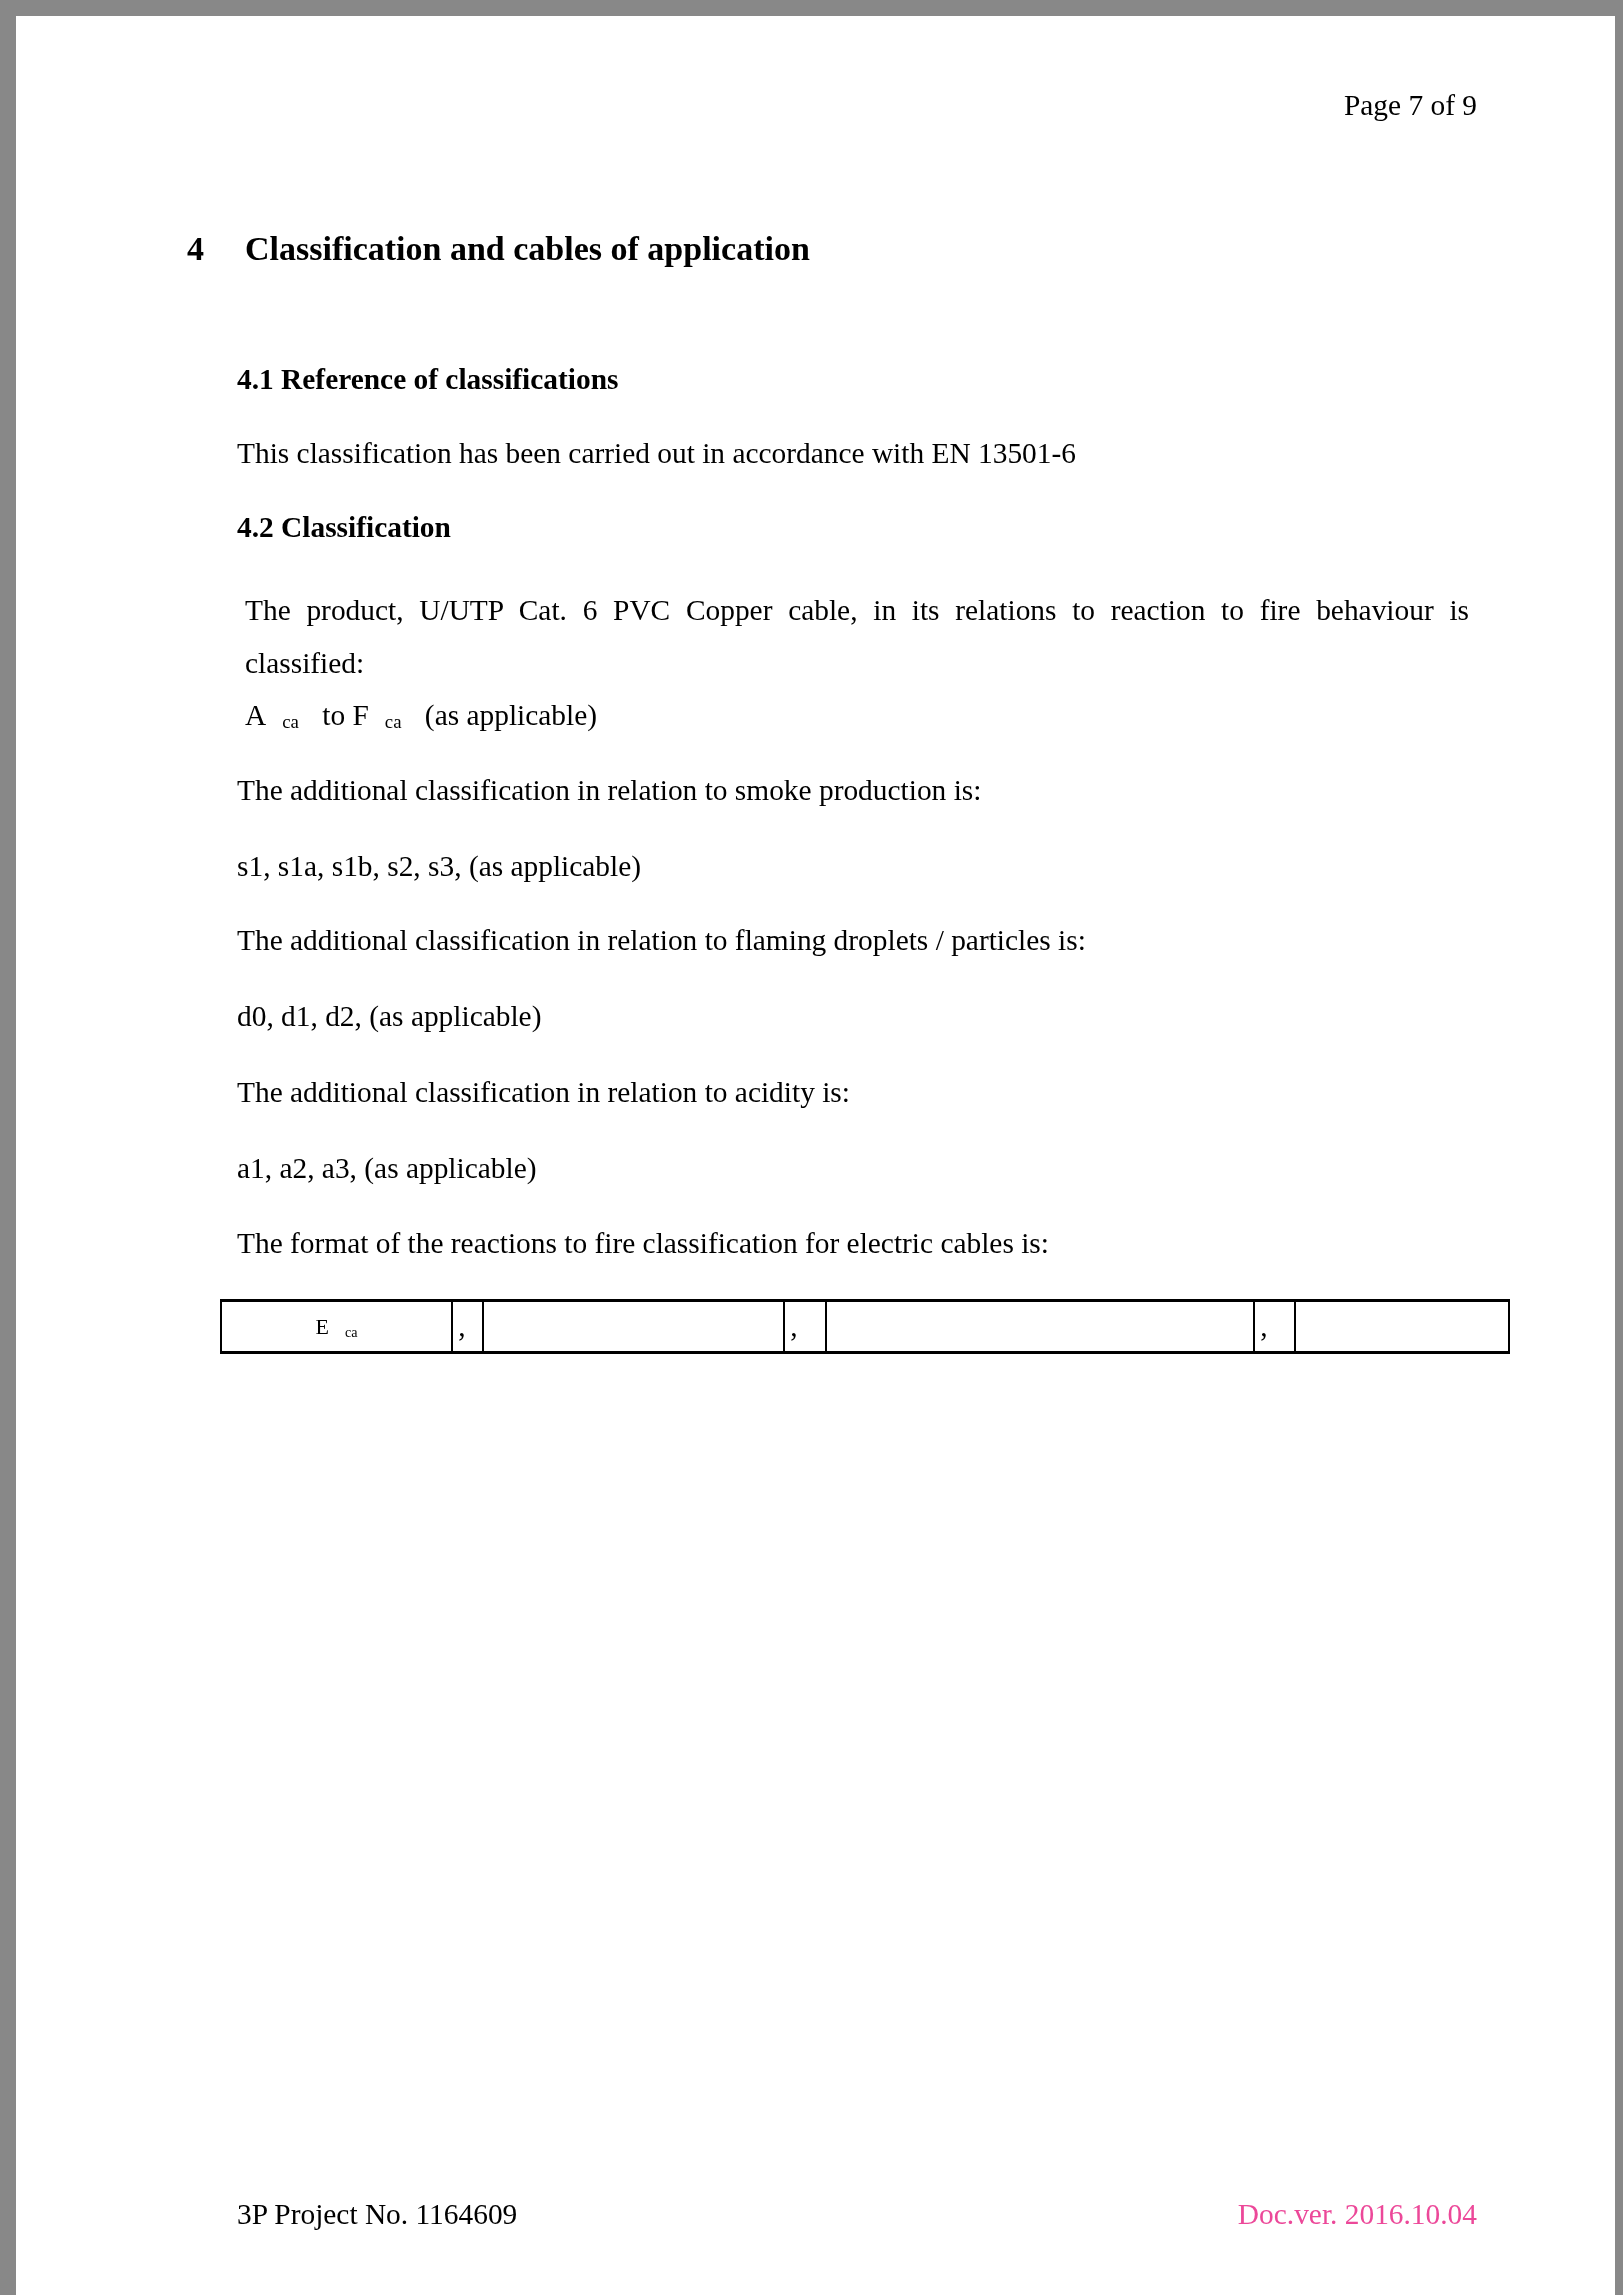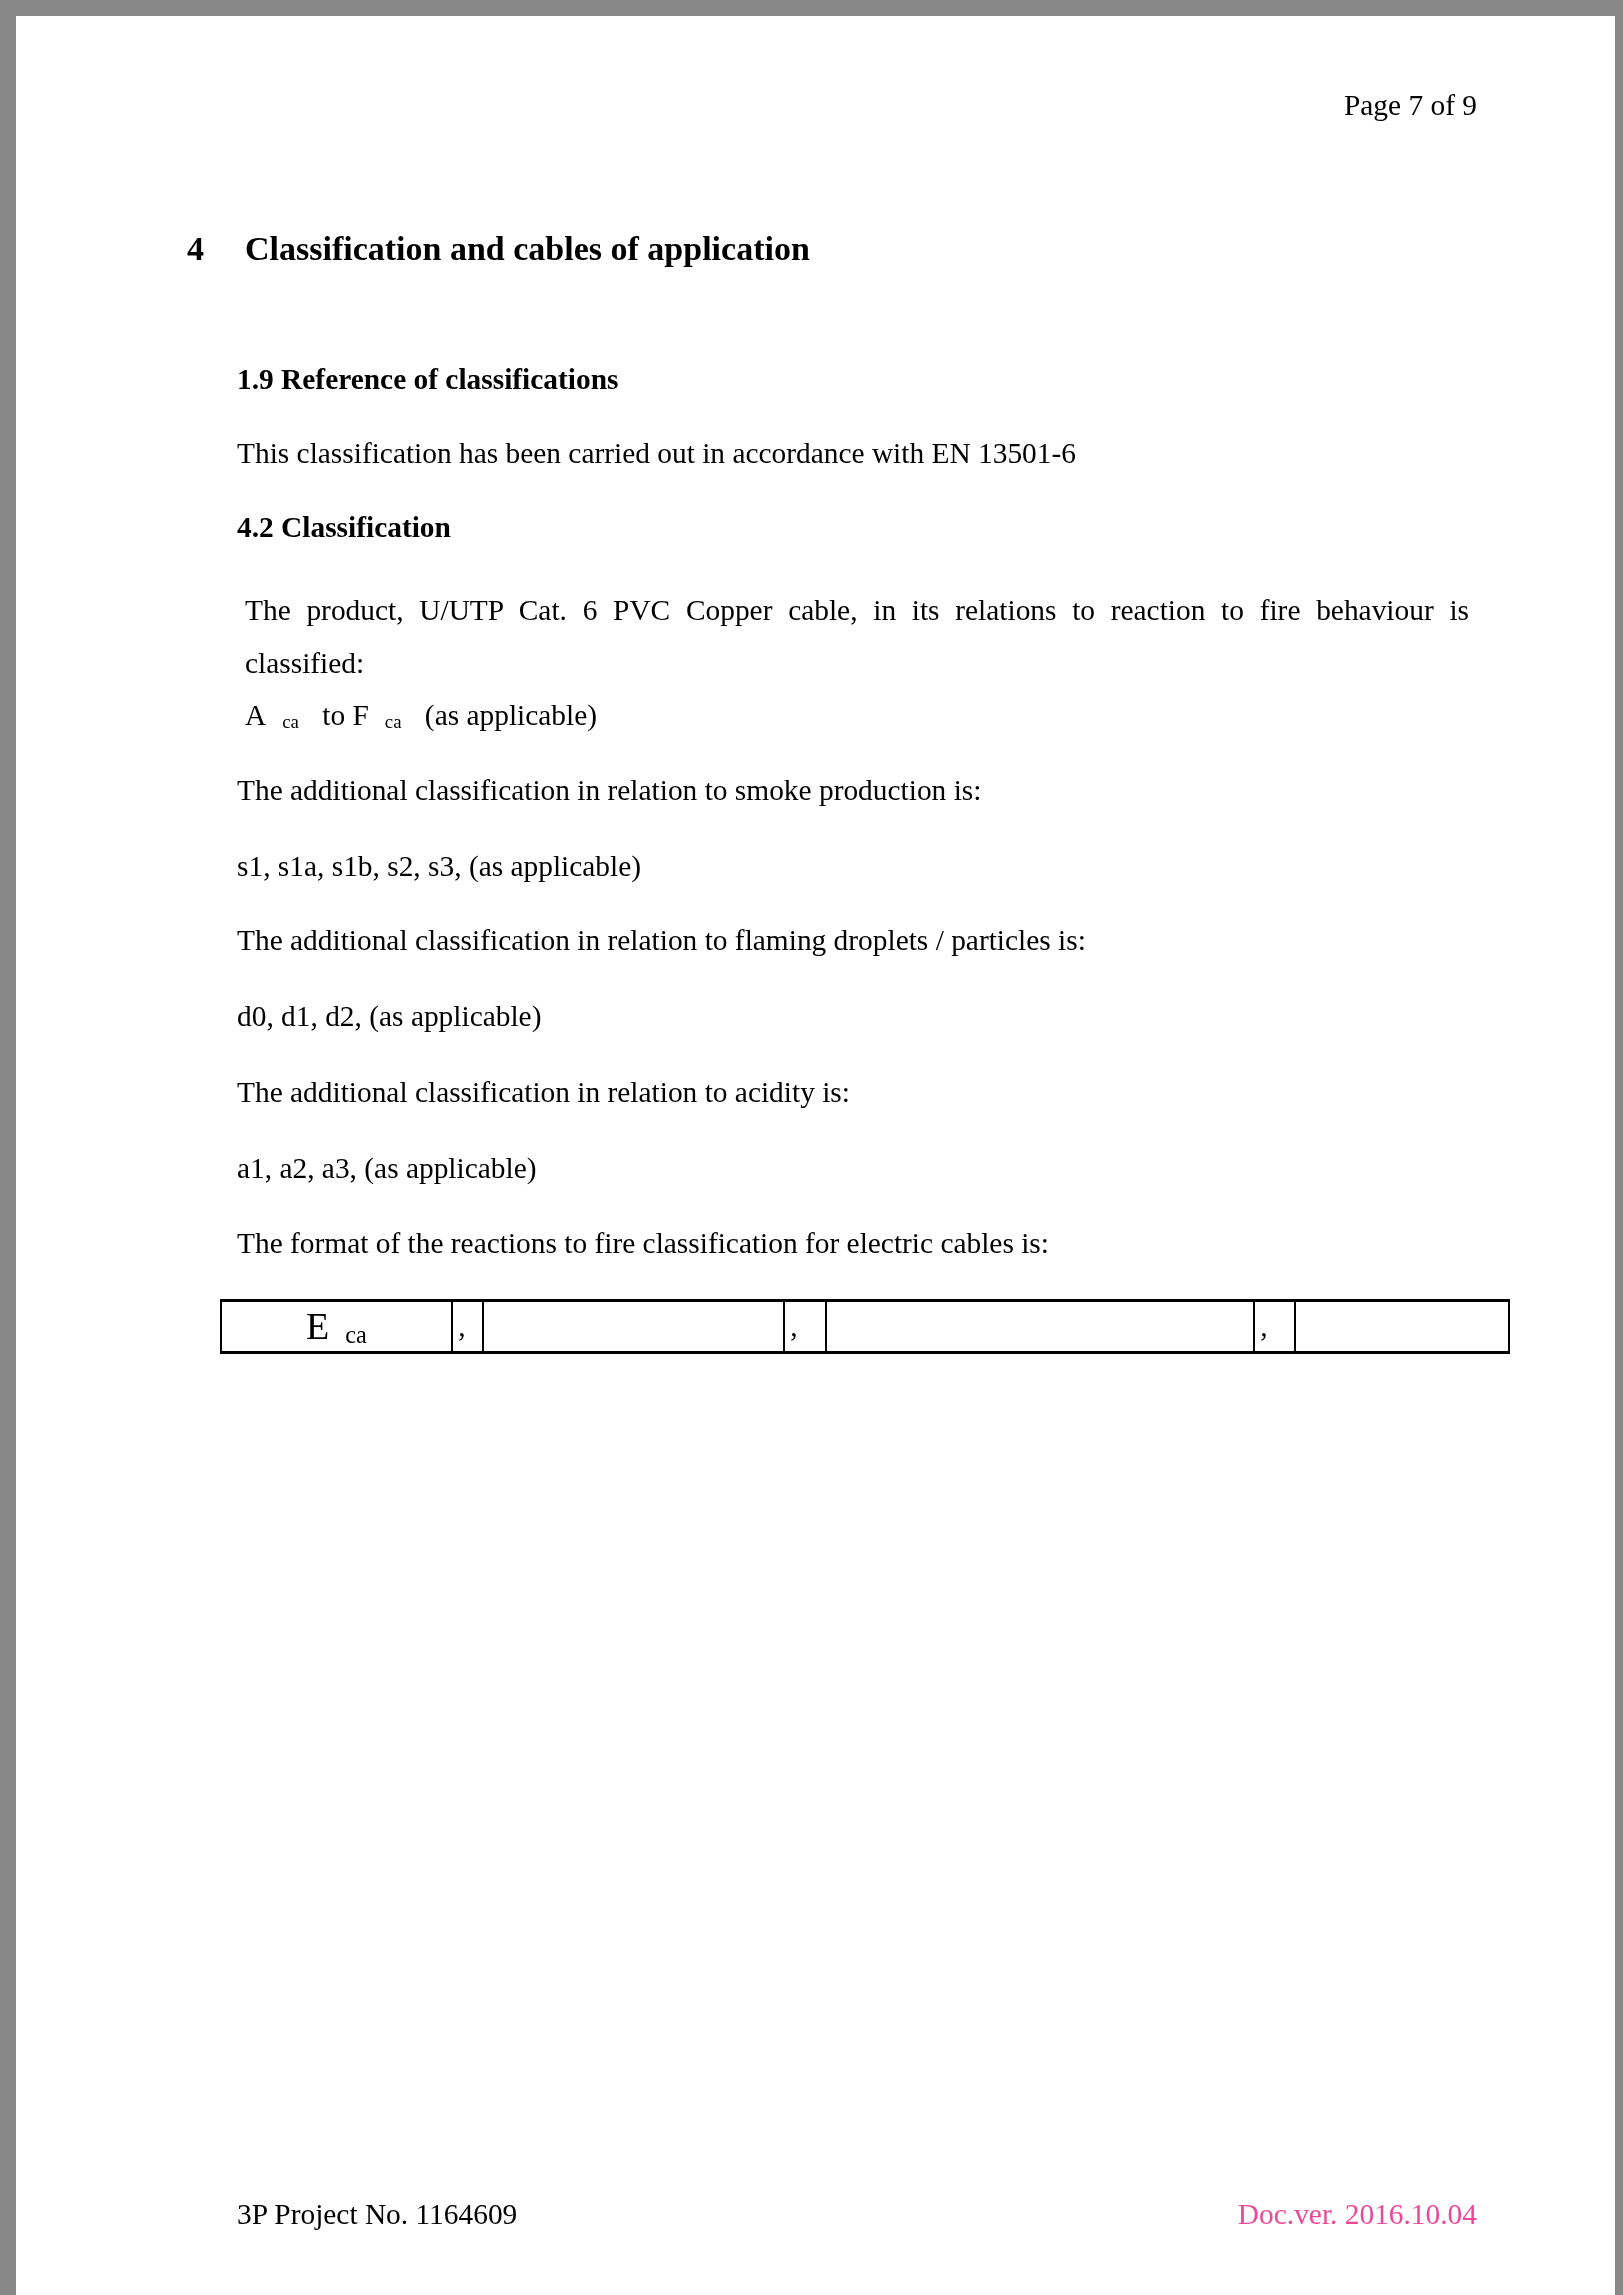--- a/index.html
+++ b/index.html
@@ -66,21 +66,21 @@
   tr.head-row { height: 77px; }
   tr.data-row { height: 41px; }
   th.hdr {
     font-size: 30px;
     line-height: 34px;
     font-weight: bold;
     text-align: center;
   }
   th.hdr .wrap-narrow { max-width: 164px; margin: 0 auto; }
   td.cell {
-    font-size: 38px;
+    font-size: 22px;
     line-height: 33px;
     text-align: center;
   }
   td.comma-cell {
     font-size: 29.4px;
     text-align: left;
     padding-left: 5.2px;
   }
   
   .footer-left {
@@ -101,21 +101,21 @@
 <body>
 
 <div class="page">
 
   <div class="abs page-number">Page 7 of 9</div>
 
   <div class="abs h1">
     <span class="h1-num">4</span><span>Classification and cables of application</span>
   </div>
 
-  <div class="abs body-text h2" style="top:337px">1.9 Reference of classifications</div>
+  <div class="abs body-text h2" style="top:337px">4.1 Reference of classifications</div>
 
   <div class="abs body-text" style="top:411px">This classification has been carried out in accordance with EN 13501-6</div>
 
   <div class="abs body-text h2" style="top:485px">4.2 Classification</div>
 
   <div class="abs body-text" style="top:560px">
     <div class="justify-line">The product, U/UTP Cat. 6 PVC Copper cable, in its relations to reaction to fire behaviour is</div>
     <div>classified:</div>
   </div>
 

